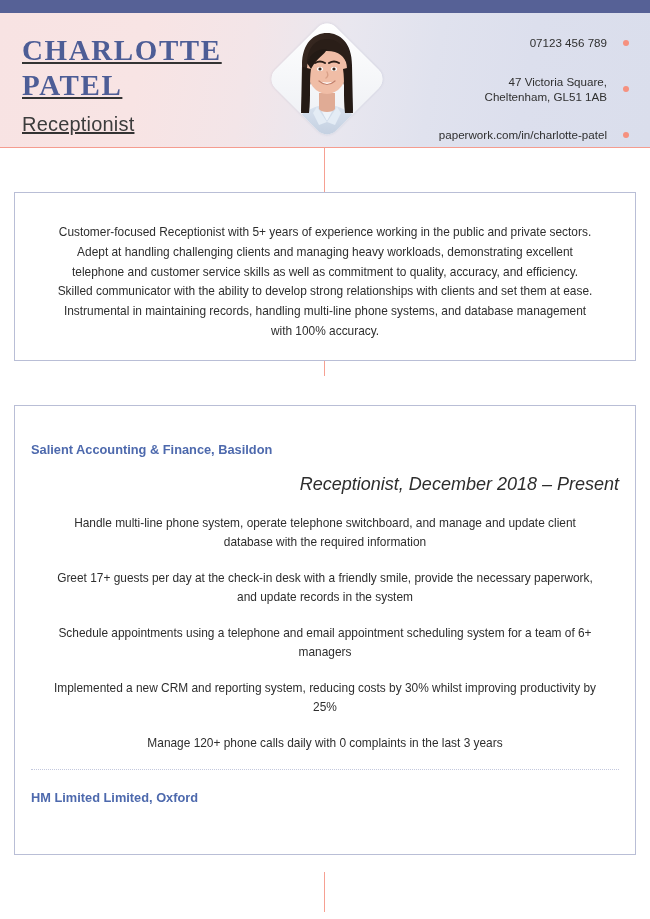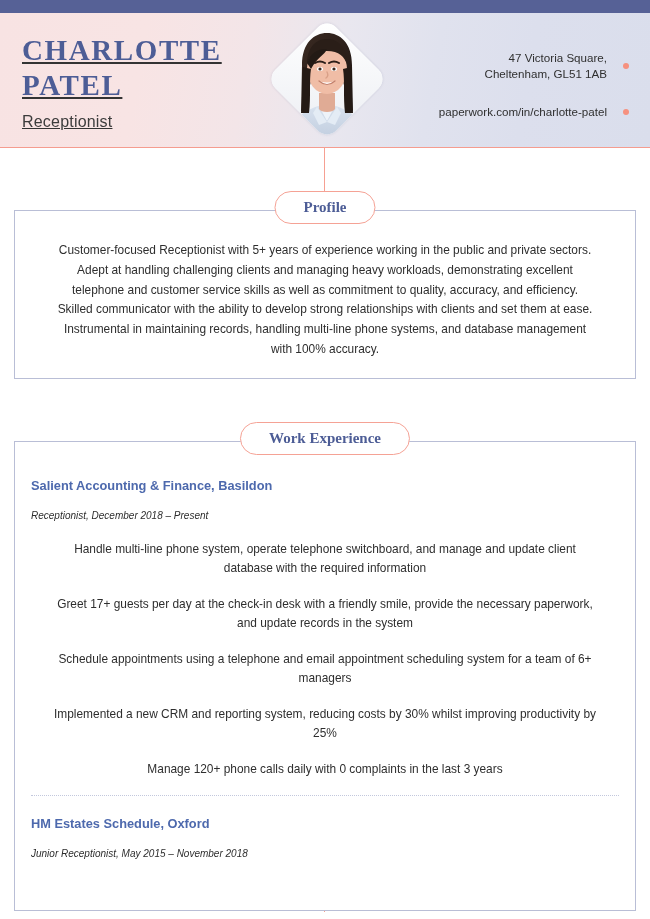--- a/index.html
+++ b/index.html
@@ -58,21 +58,21 @@
     font-family: "Liberation Serif", serif;
     font-weight: bold;
     font-size: 29px;
     letter-spacing: 1.6px;
     color: #4d5d96;
     line-height: 1.22;
   }
   .job-role {
     margin-top: 9px;
     font-family: "Liberation Sans", sans-serif;
-    font-size: 16px;
+    font-size: 20px;
     color: #3c3c3c;
     letter-spacing: 0.2px;
   }
 
   
   .photo-wrap {
     position: absolute;
     left: 269px;
     top: 8px;
     width: 116px;
@@ -193,22 +193,22 @@
     padding-top: 20px;
   }
   .job-company {
     text-align: left;
     font-size: 12.8px;
     font-weight: bold;
     color: #4d69ad;
     margin-bottom: 17px;
   }
   .job-meta {
-    text-align: left;
-    font-size: 10px;
+    text-align: right;
+    font-size: 18px;
     font-style: italic;
     color: #2d2d2d;
     margin-bottom: 19px;
   }
   .job-bullet {
     text-align: center;
     font-size: 11.9px;
     line-height: 1.6;
     color: #2e2e2e;
     margin: 12px 18px 17px 18px;
@@ -277,63 +277,60 @@
           <path d="M50 60 q8 7 16 0" stroke="#c2806c" stroke-width="1.2" fill="none" stroke-linecap="round"></path>
 
           <path d="M34 46 C32 62 34 78 32 92 L40 92 C42 76 40 60 42 48 Z" fill="#241a15"></path>
           <path d="M82 46 C84 62 82 78 84 92 L76 92 C74 76 76 60 74 48 Z" fill="#241a15"></path>
         </svg>
       </div>
     </div>
   </div>
 
   <div class="contact">
+    <div class="contact-row">
+      <span>07123 456 789</span>
+      <span class="contact-dot"></span>
+    </div>
     <div class="contact-row" style="white-space:pre-line;">
       <span>47 Victoria Square,
 Cheltenham, GL51 1AB</span>
       <span class="contact-dot"></span>
     </div>
     <div class="contact-row">
       <span>paperwork.com/in/charlotte-patel</span>
       <span class="contact-dot"></span>
     </div>
   </div>
 </div>
 
 <div class="connector" style="top:147px; height:46px;"></div>
 
 <div class="section" style="margin-top:44px;">
-  <div class="section-pill-row">
-    <div class="section-pill">Profile</div>
-  </div>
   <div class="section-box">
     <p class="section-text">Customer-focused Receptionist with 5+ years of experience working in the public and private sectors. Adept at handling challenging clients and managing heavy workloads, demonstrating excellent telephone and customer service skills as well as commitment to quality, accuracy, and efficiency. Skilled communicator with the ability to develop strong relationships with clients and set them at ease. Instrumental in maintaining records, handling multi-line phone systems, and database management with 100% accuracy.</p>
   </div>
 </div>
 
 <div class="connector" style="top:330px; height:46px;"></div>
 
 <div class="section" style="margin-top:44px;">
-  <div class="section-pill-row">
-    <div class="section-pill">Work Experience</div>
-  </div>
   <div class="section-box">
 
     <div class="job">
       <div class="job-company">Salient Accounting &amp; Finance, Basildon</div>
       <div class="job-meta">Receptionist, December 2018 – Present</div>
       <p class="job-bullet">Handle multi-line phone system, operate telephone switchboard, and manage and update client database with the required information</p>
       <p class="job-bullet">Greet 17+ guests per day at the check-in desk with a friendly smile, provide the necessary paperwork, and update records in the system</p>
       <p class="job-bullet">Schedule appointments using a telephone and email appointment scheduling system for a team of 6+ managers</p>
       <p class="job-bullet">Implemented a new CRM and reporting system, reducing costs by 30% whilst improving productivity by 25%</p>
       <p class="job-bullet">Manage 120+ phone calls daily with 0 complaints in the last 3 years</p>
     </div>
 
     <div class="job">
-      <div class="job-company">HM Estates Schedule, Oxford</div>
-      <div class="job-meta">Junior Receptionist, May 2015 – November 2018</div>
+      <div class="job-company">HM Limited Limited, Oxford</div>
 
     </div>
 
   </div>
 </div>
 
 <div class="connector" style="top:872px; height:40px;"></div>
 
 </body></html>

